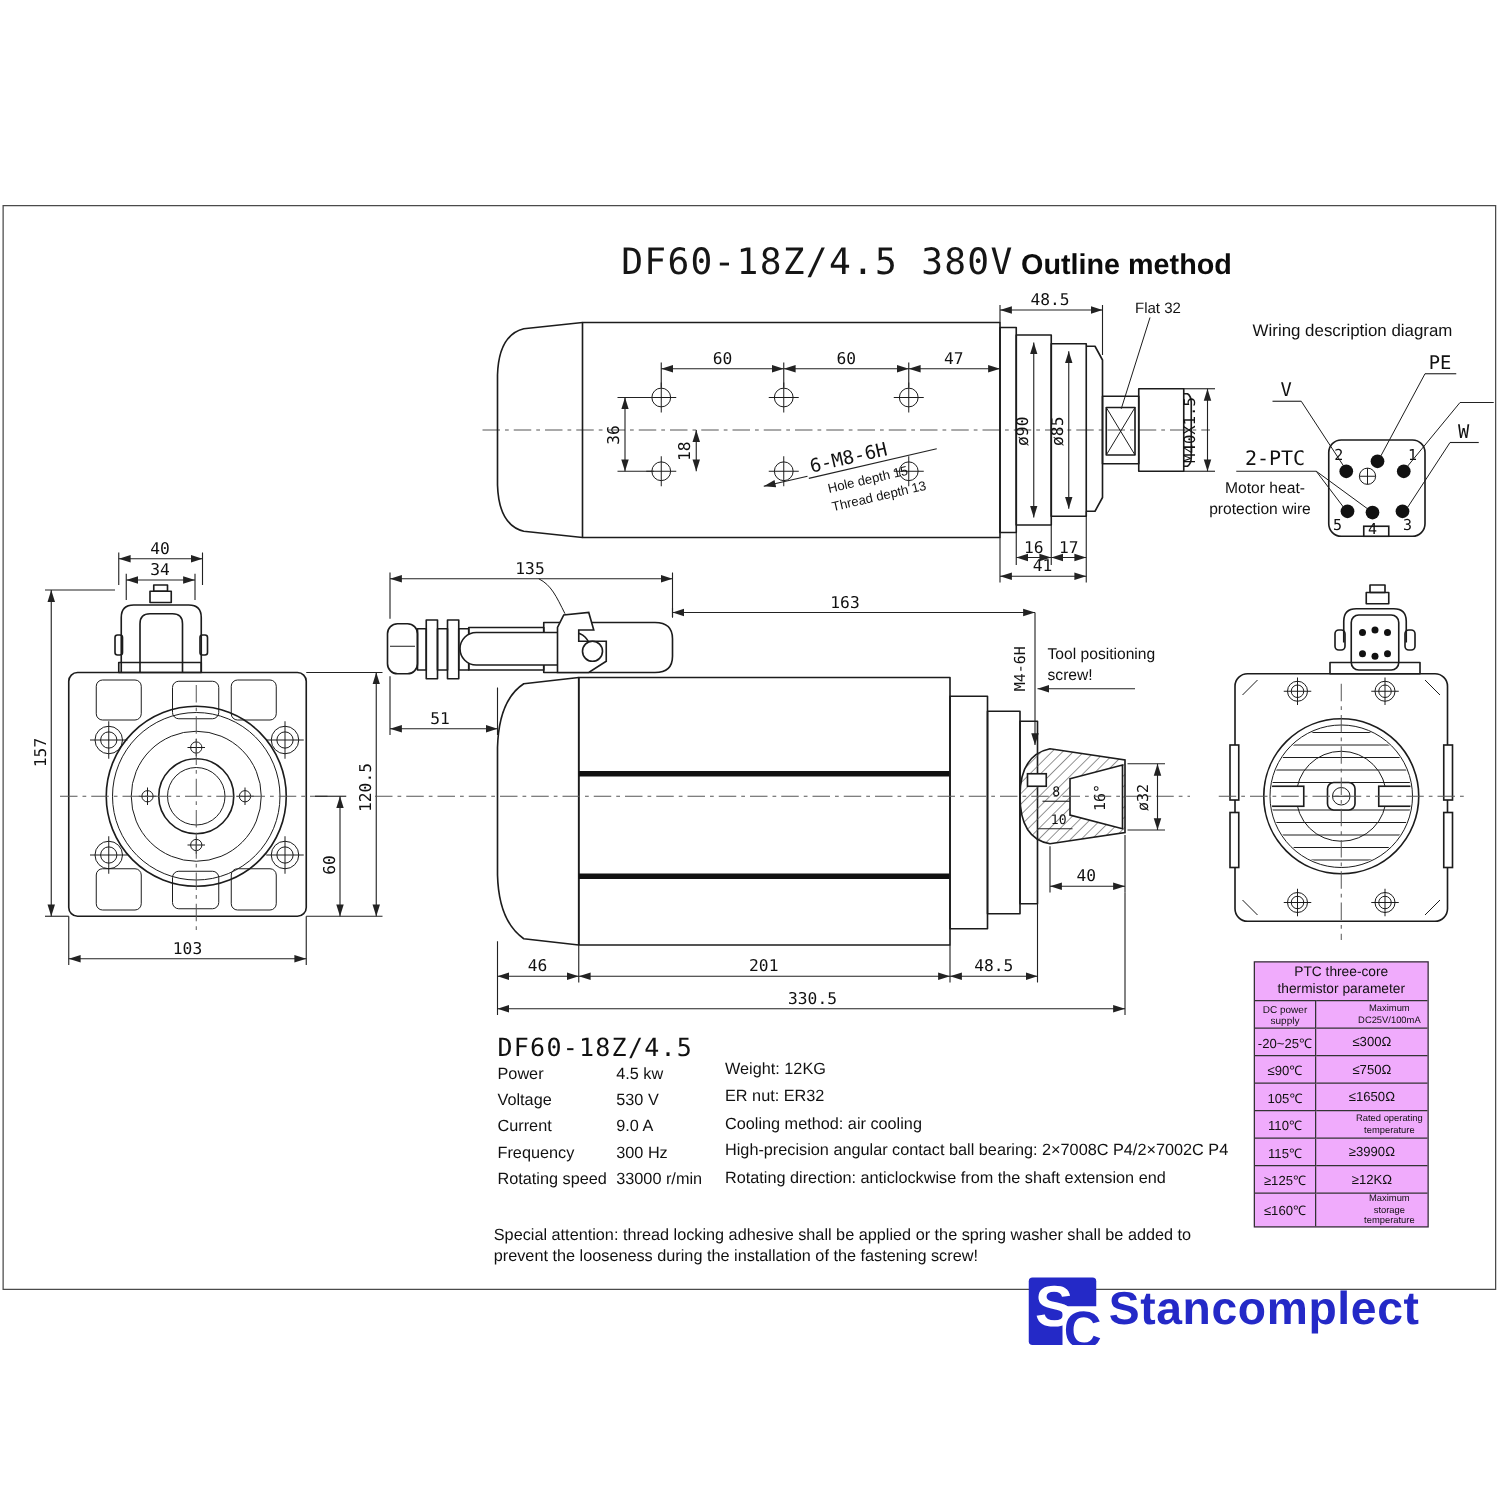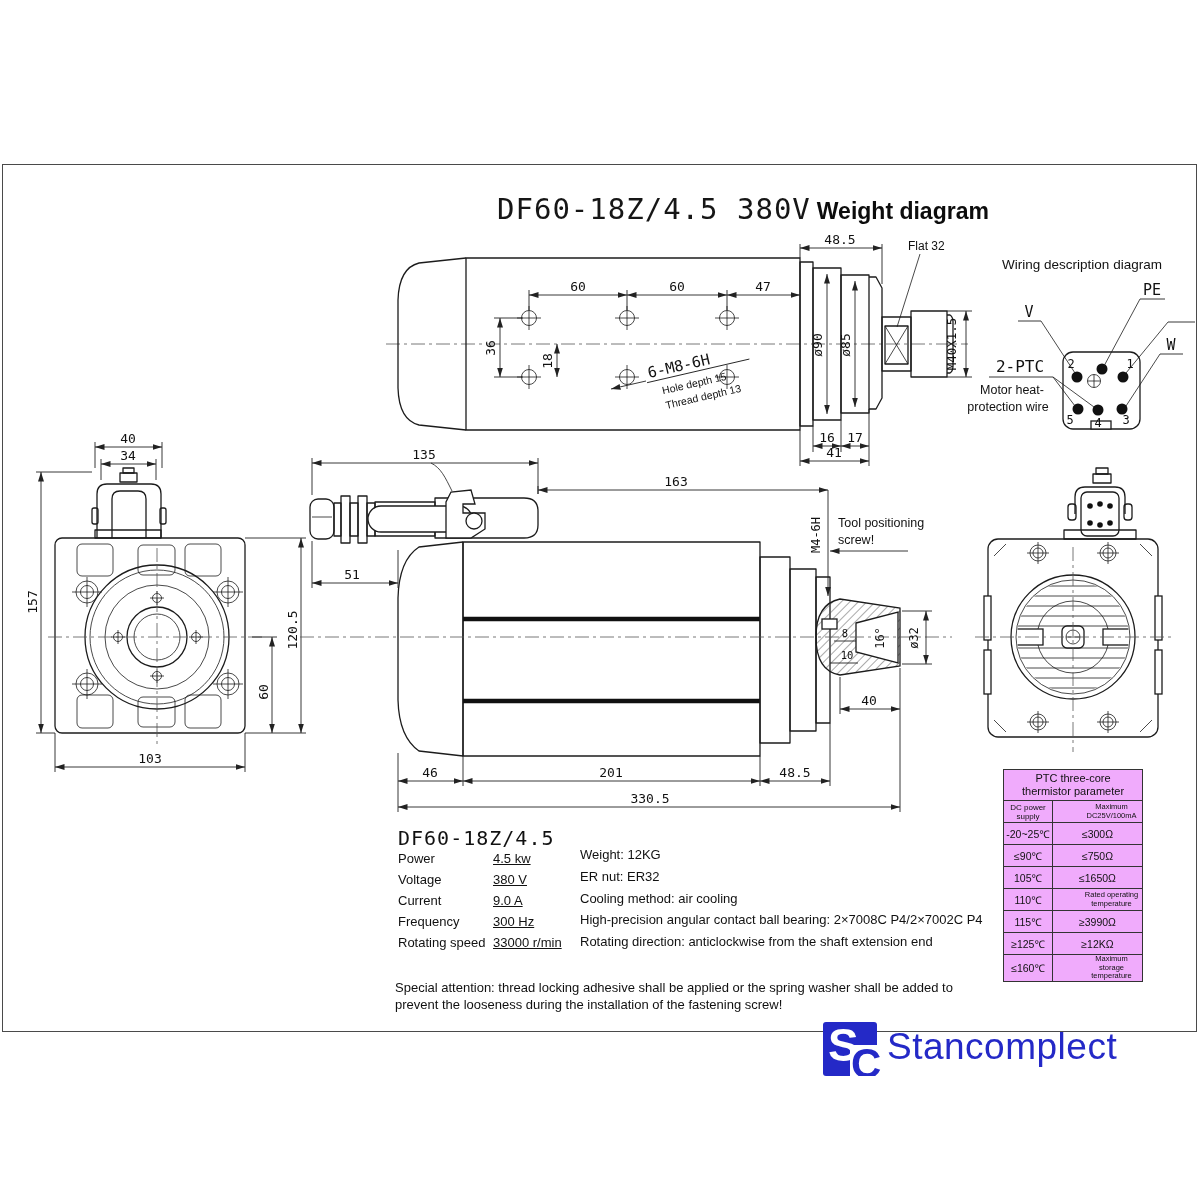--- a/index.html
+++ b/index.html
@@ -26,31 +26,31 @@
   #ptc .t{font-size:11px;text-align:center;padding:2px 1px;line-height:13px;}
   #ptc table{border-collapse:collapse;width:100%;}
   #ptc td{border-top:1px solid #333;text-align:center;height:21px;font-size:10.5px;padding:0 1px;}
   #ptc td.c1{width:46px;border-right:1px solid #333;}
   #ptc td.small, #ptc td.hsmall{font-size:7.5px;line-height:8.5px;padding-left:29px;}
   #ptc td.h1{font-size:8px;line-height:9px;margin-left:40px;}
   
   .abs{position:absolute;}
   #spec-model{left:398px;top:826px;font-family:"DejaVu Sans Mono","Liberation Mono",monospace;font-size:20px;letter-spacing:1px;}
   #spec-left{left:398px;top:851px;font-size:13px;}
-  #spec-left .srow{height:21px;text-decoration:underline;}
+  #spec-left .srow{height:21px;}
   #spec-left .slabel{display:inline-block;width:95px;}
   #spec-right{left:580px;top:847px;font-size:13px;}
   #spec-right div{height:21.8px;}
   #spec-note{left:395px;top:979px;width:588px;font-size:13px;line-height:17px;}
   
   #logo-square{left:823px;top:1022px;width:54px;height:54px;background:#2429c7;border-radius:3px;}
   #logo-s{left:828px;top:1018px;font-size:46px;font-weight:bold;color:#fff;}
   #logo-chip{left:850px;top:1045px;width:29px;height:40px;background:#fff;}
   #logo-c{left:851px;top:1040px;font-size:42px;font-weight:bold;color:#2429c7;}
-  #logo-text{left:887px;top:1026px;font-size:37px;font-weight:normal;color:#2429c7;letter-spacing:0.5px;}
+  #logo-text{left:887px;top:1026px;font-size:37px;font-weight:bold;color:#2429c7;letter-spacing:0.5px;}
 </style>
 </head>
 <body>
 
 <div id="page">
 
   <svg width="0" height="0">
     <defs>
       <marker id="ae" markerWidth="12" markerHeight="10" refX="9.5" refY="4" orient="auto" markerUnits="userSpaceOnUse">
         <path d="M0,1 L9.5,4 L0,7 Z" fill="#222"></path>
@@ -64,21 +64,21 @@
       <clipPath id="fanclip">
           <circle cx="1073" cy="637" r="56"></circle>
         </clipPath>
     </defs>
   </svg>
 
   <div id="frame"></div>
 
   <div id="title">
     <span class="model">DF60-18Z/4.5 380V</span>
-    <span class="oname">Weight diagram</span>
+    <span class="oname">Outline method</span>
   </div>
 
   <svg style="left:380px;top:230px" width="620" height="245" viewBox="380 230 620 245">
     <line class="cl" x1="386" y1="344" x2="968" y2="344"></line>
     <g>
       <path class="ln" d="M466,258 L419,263 Q399,268 398,300 L398,388 Q399,420 419,425 L466,430"></path>
       <rect class="ln" x="466" y="258" width="334" height="172"></rect>
     </g>
     <g class="tn">
       <g>
@@ -522,21 +522,21 @@
             <td class="c1">≤160℃</td>
             <td class="small">Maximum storage temperature</td>
           </tr>
     </tbody>
       </table>
   </div>
 
   <div class="abs" id="spec-model">DF60-18Z/4.5</div>
   <div class="abs" id="spec-left">
     <div class="srow"><span class="slabel">Power</span><span>4.5 kw</span></div>
-    <div class="srow"><span class="slabel">Voltage</span><span>380 V</span></div>
+    <div class="srow"><span class="slabel">Voltage</span><span>530 V</span></div>
     <div class="srow"><span class="slabel">Current</span><span>9.0 A</span></div>
     <div class="srow"><span class="slabel">Frequency</span><span>300 Hz</span></div>
     <div class="srow"><span class="slabel">Rotating speed</span><span>33000 r/min</span></div>
   </div>
   <div class="abs" id="spec-right">
     <div>Weight: 12KG</div>
     <div>ER nut: ER32</div>
     <div>Cooling method: air cooling</div>
     <div>High-precision angular contact ball bearing: 2×7008C P4/2×7002C P4</div>
     <div>Rotating direction: anticlockwise from the shaft extension end</div>

